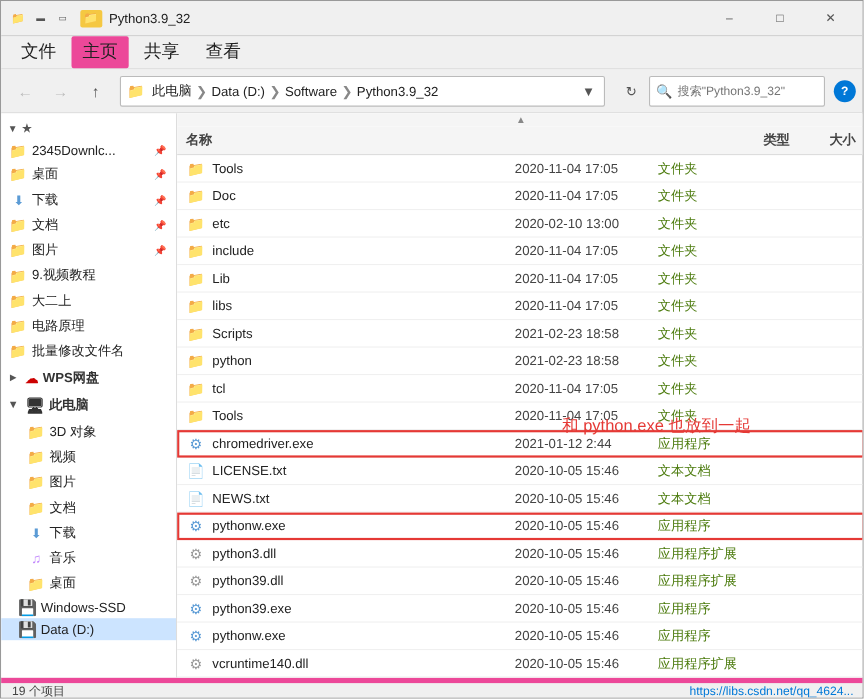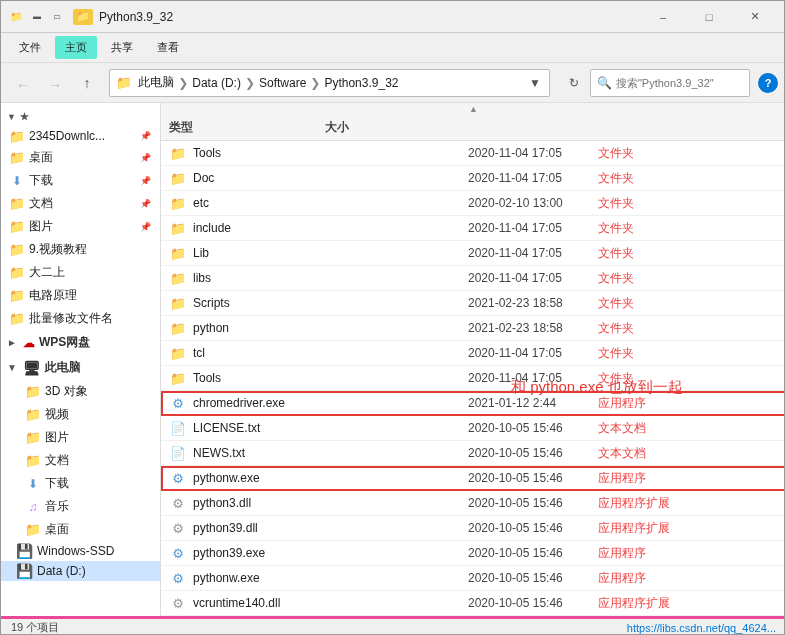--- a/index.html
+++ b/index.html
@@ -75,21 +75,21 @@
       height: 30px;
       display: flex;
       align-items: center;
       padding: 0 8px;
       border-bottom: 1px solid #ddd;
       gap: 4px;
     }
     .menu-item {
       padding: 4px 10px;
       cursor: pointer;
-      font-size: 11px;
+      font-size: 16px;
       color: #222;
       border-radius: 2px;
     }
 
     
     .toolbar {
       background: #f0f0f0;
       height: 40px;
       display: flex;
       align-items: center;
@@ -240,21 +240,21 @@
       background: #f5f5f5;
       font-size: 12px;
       color: #444;
       font-weight: 600;
       position: sticky;
       top: 0;
       z-index: 1;
     }
     .col-name { flex: 1; min-width: 180px; cursor: pointer; }
     .col-date { width: 130px; cursor: pointer; }
-    .col-type { width: 120px; cursor: pointer; }
+    .col-type { width: 120px; cursor: pointer; text-align: right; }
     .col-size { width: 60px; text-align: right; cursor: pointer; }
     .file-row {
       display: flex;
       align-items: center;
       padding: 3px 8px;
       font-size: 12px;
       color: #222;
       border-bottom: 1px solid #f0f0f0;
       cursor: pointer;
     }
@@ -276,38 +276,38 @@
       display: flex;
       align-items: center;
       justify-content: center;
       font-size: 13px;
     }
     .folder-color { color: #f5c842; }
     .exe-color { color: #5b9bd5; }
     .txt-color { color: #888; }
     .dll-color { color: #999; }
     .file-date { width: 130px; color: #444; }
-    .file-type { width: 120px; color: #ef4444; }
+    .file-type { width: 120px; color: #4d7c0f; }
     .file-size { width: 60px; text-align: right; color: #444; }
 
     
     .annotation-text {
       position: absolute;
       color: #e53935;
       font-size: 15px;
       font-weight: normal;
       pointer-events: none;
       white-space: nowrap;
     }
 
     
     .status-bar {
       height: 20px;
       background: #f0f0f0;
-      border-top: 3px solid #ec4899;
+      border-top: 5px solid #ec4899;
       display: flex;
       align-items: center;
       padding: 0 10px;
       font-size: 11px;
       color: #444;
       justify-content: space-between;
     }
     .status-right {
       color: #0078d7;
       font-size: 11px;
@@ -335,21 +335,21 @@
     <span class="title-text">Python3.9_32</span>
     <div class="window-controls">
       <div class="win-btn">–</div>
       <div class="win-btn">□</div>
       <div class="win-btn close">✕</div>
     </div>
   </div>
 
   <div class="menu-bar">
     <div class="menu-item">文件</div>
-    <div class="menu-item" style="background:#5eead4;">主页</div>
+    <div class="menu-item" style="background:#ec4899;">主页</div>
     <div class="menu-item">共享</div>
     <div class="menu-item">查看</div>
   </div>
 
   <div class="toolbar">
     <div class="toolbar-btn disabled" title="后退">←</div>
     <div class="toolbar-btn disabled" title="前进">→</div>
     <div class="toolbar-btn" title="向上">↑</div>
 
     <div class="address-bar">
@@ -473,20 +473,21 @@
         <span class="sidebar-icon hdd-icon">💾</span>
         <span>Data (D:)</span>
       </div>
     </div>
 
     <div class="file-pane" style="position:relative;">
 
       <div style="text-align:center; font-size:9px; color:#888; padding:1px 0 1px 0; background:#f5f5f5;">▲</div>
 
       <div class="file-header-row">
+        <div class="col-name">名称</div>
         <div class="col-type">类型</div>
         <div class="col-size">大小</div>
       </div>
 
       <div id="file-rows">
           <div class="file-row">
     <div class="file-name-cell">
       <div class="file-icon folder-color">📁</div>
       <span>Tools</span>
     </div>

